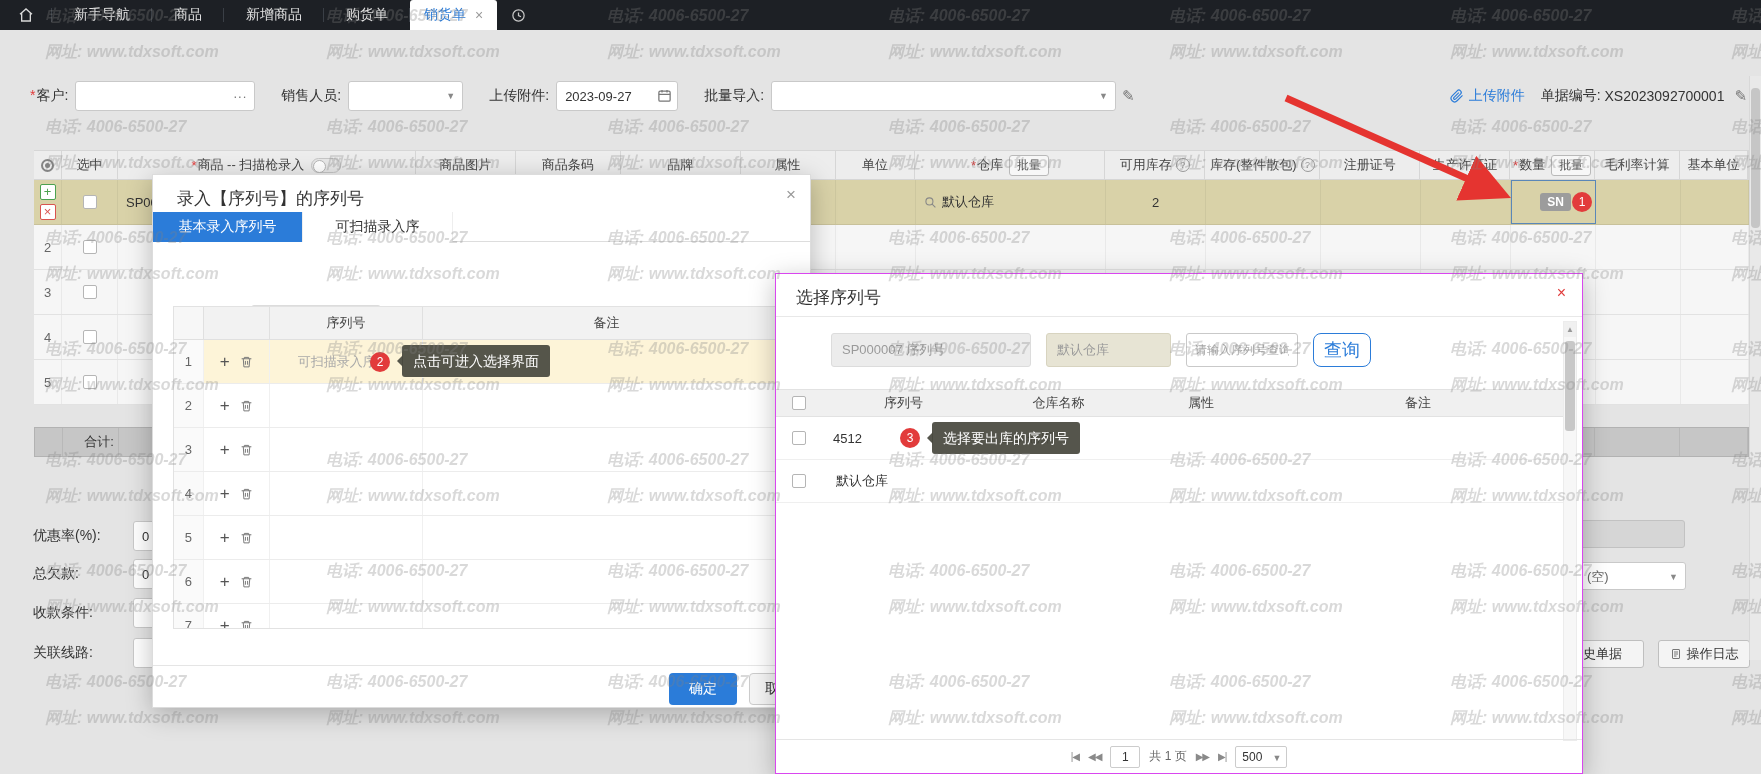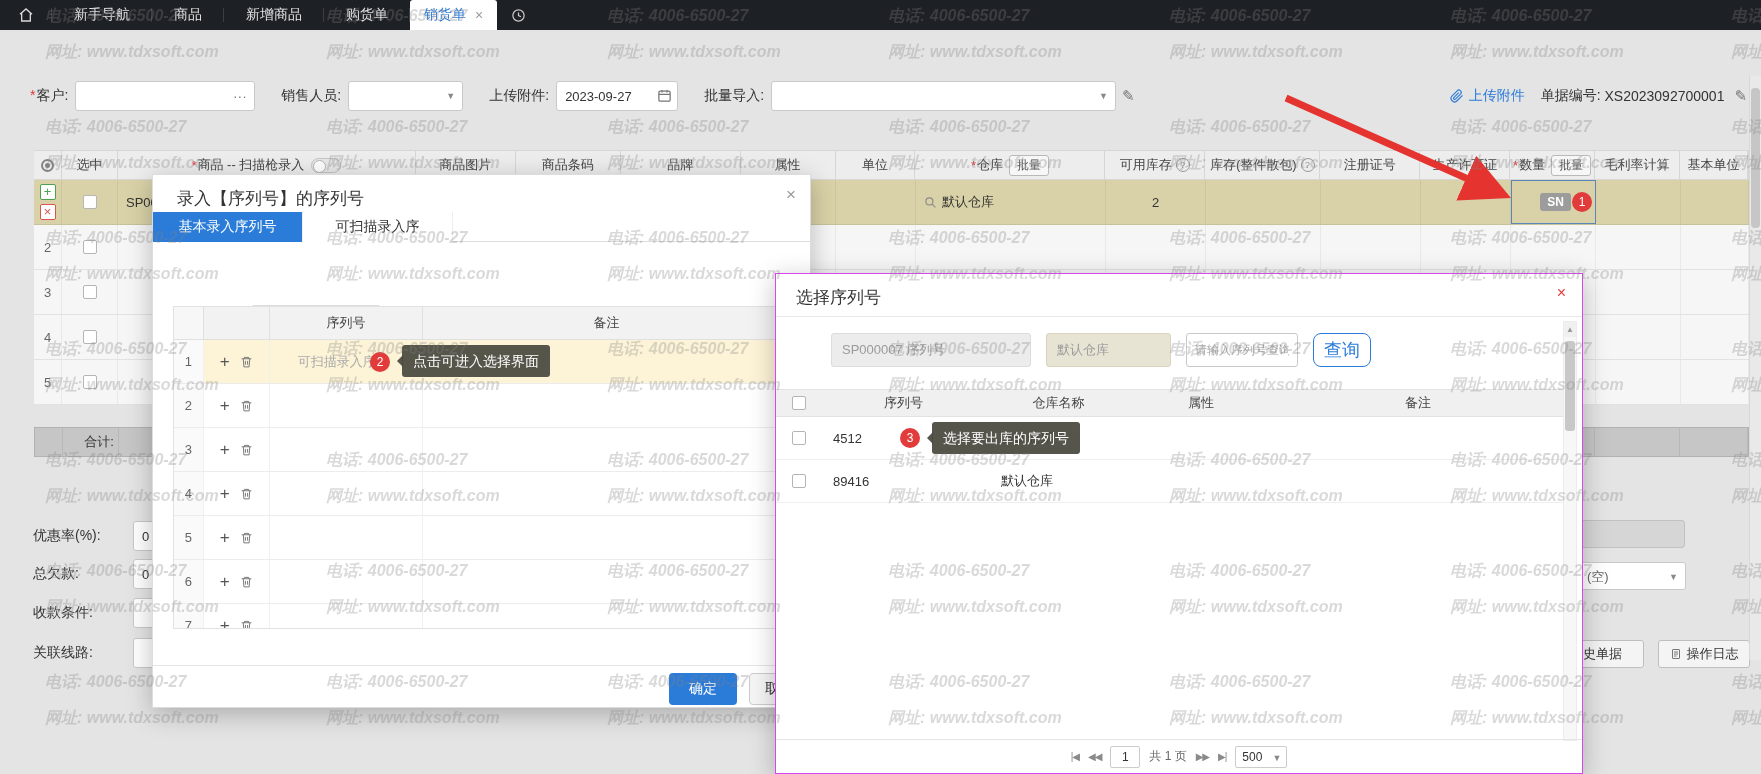--- a/index.html
+++ b/index.html
@@ -632,23 +632,20 @@
               <span>默认仓库</span>
             </div>
             <div class="m2c" style="width: 140px;"></div>
             <div class="m2c" style="width: 294px;"></div>
             <span class="badge" style="position: absolute; left: 124px; top: 11px; z-index: 3;">3</span>
             <div class="tip" style="left: 156px; top: 5px; z-index: 3;">选择要出库的序列号</div>
           </div>
           <div class="m2-row">
             <div class="m2c center" style="width: 45px;">
               <span class="cb"></span>
-            </div>
-            <div class="m2c" style="width: 165px; padding-left: 12px;">
-              <span>89416</span>
             </div>
             <div class="m2c" style="width: 145px; padding-left: 15px;">
               <span>默认仓库</span>
             </div>
             <div class="m2c" style="width: 140px;"></div>
             <div class="m2c" style="width: 294px;"></div>
           </div>
         </div>
     </div>
     <div class="m2-scroll">

